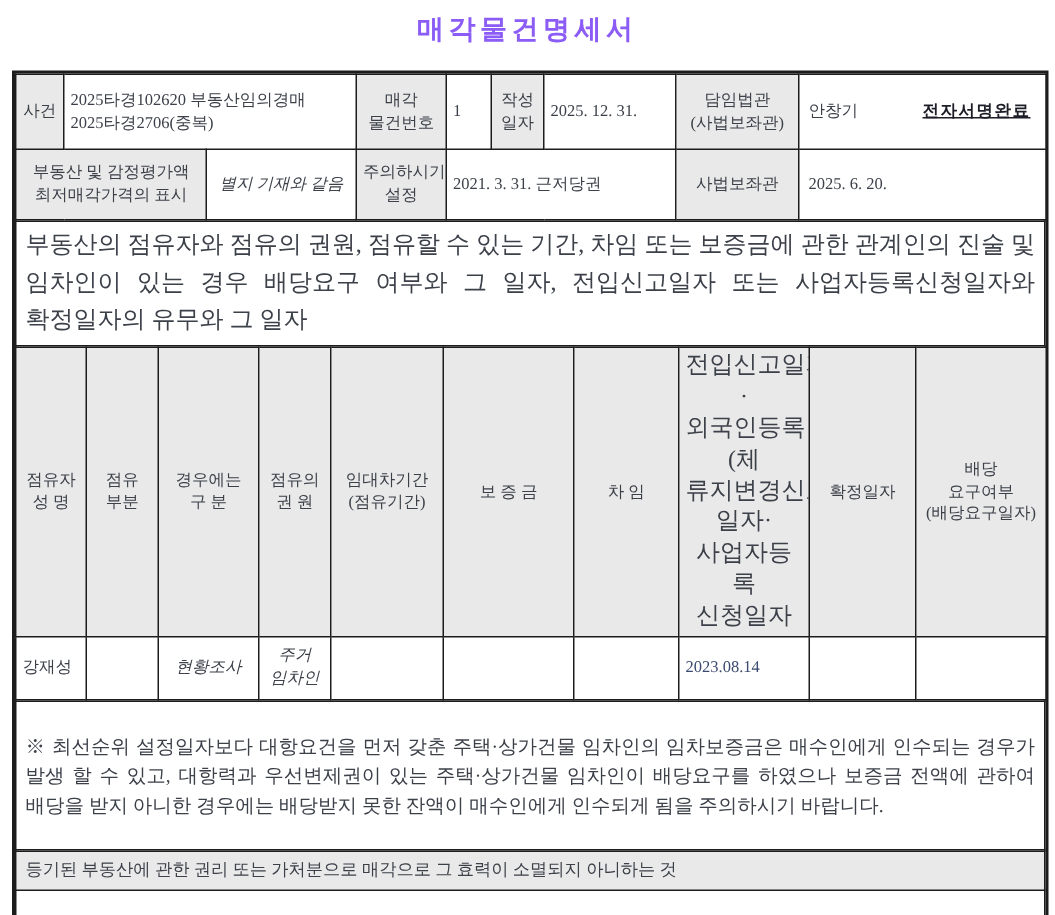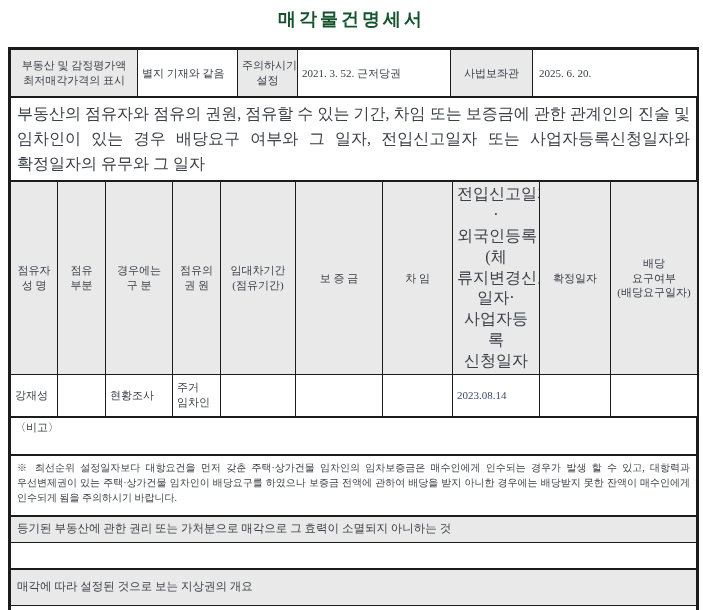--- a/index.html
+++ b/index.html
@@ -4,47 +4,47 @@
 <style>
   html,body { margin:0; padding:0; background:#ffffff; }
   .page {
     position:relative; width:703px; height:610px; background:#ffffff;
     font-family:"Liberation Serif","DejaVu Serif",serif;
     color:#3c4049; overflow:hidden;
   }
   .doc-title {
     padding-top:7px; text-align:center;
     font-family:"Liberation Sans","DejaVu Sans",sans-serif;
-    font-size:18px; font-weight:bold; letter-spacing:3px; color:#14532d;
+    font-size:18px; font-weight:bold; letter-spacing:3px; color:#8b5cf6;
   }
   .doc {
     position:absolute; left:8px; top:47px; width:687px;
     border:2px solid #1c1c1c;
   }
   table { border-collapse:collapse; width:100%; table-layout:fixed; }
   td {
     border:1px solid #1c1c1c; font-size:11px; line-height:1.35;
     padding:2px 4px; vertical-align:middle; overflow:hidden;
     word-break:keep-all;
   }
   .gray { background:#e9e9e9; text-align:center; }
-  .center { text-align:left; }
+  .center { text-align:center;font-style:italic; }
   .left { text-align:left; }
   .top { vertical-align:top; }
   .pre { white-space:pre-line; }
   .small { font-size:16px; line-height:1.3;margin-top:40px; }
   .date { color:#3a4a6e; text-align:left; }
   .sig-cell { padding:2px 10px 2px 6px; }
   .sig-wrap { display:flex; justify-content:space-between; align-items:center; }
   .sig {
     font-weight:bold; text-decoration:underline; color:#1d1d28;
     letter-spacing:1px;
   }
   .para { text-align:justify; padding:4px 6px; line-height:1.55; font-size:16px; }
-  .notice { text-align:justify; padding:4px 6px; line-height:1.5; font-size:10px; }
+  .notice { text-align:justify; padding:20px 6px; line-height:1.5; font-size:13px; }
   .sec-head { font-size:11.5px; padding:4px 6px; }
 </style>
 </head>
 <body>
 
 <div class="page">
 
   <div class="doc-title">매각물건명세서</div>
 
   <div class="doc">
@@ -55,27 +55,46 @@
           <col style="width:95px">
           <col style="width:100px">
         <col style="width:60px">
           <col style="width:30px">
           <col style="width:35px">
         <col style="width:88px">
           <col style="width:82px">
           <col style="width:165px">
       </colgroup>
       <tbody>
+          <tr style="height:50px">
+        <td class="gray">사건</td>
+        <td colspan="2" class="left pre">2025타경102620 부동산임의경매
+2025타경2706(중복)</td>
+        <td class="gray pre">매각
+물건번호</td>
+        <td class="left">1</td>
+        <td class="gray pre">작성
+일자</td>
+        <td class="left">2025. 12. 31.</td>
+        <td class="gray pre">담임법관
+(사법보좌관)</td>
+        <td class="sig-cell">
+          <div class="sig-wrap">
+            <span>안창기</span>
+            <span class="sig">전자서명완료</span>
+          </div>
+        </td>
+      </tr>
       <tr style="height:47px">
         <td colspan="2" class="gray pre">부동산 및 감정평가액
 최저매각가격의 표시</td>
         <td class="center">별지 기재와 같음</td>
         <td class="gray pre">주의하시기
 설정</td>
-        <td colspan="3" class="left">2021. 3. 52. 근저당권</td>
+        <td colspan="3" class="left">2021. 3. 31. 근저당권</td>
         <td class="gray">사법보좌관</td>
         <td class="left sig-cell">2025. 6. 20.</td>
       </tr>
     </tbody>
       </table>
 
     <table>
       <tbody>
           <tr style="height:44px">
         <td class="para top">부동산의 점유자와 점유의 권원, 점유할 수 있는 기간, 차임 또는 보증금에 관한 관계인의 진술 및 임차인이 있는 경우 배당요구 여부와 그 일자, 전입신고일자 또는 사업자등록신청일자와 확정일자의 유무와 그 일자</td>
@@ -129,27 +148,20 @@
         <td></td>
         <td></td>
         <td></td>
         <td class="date">2023.08.14</td>
         <td></td>
         <td></td>
       </tr>
     </tbody>
       </table>
 
-    <table>
-      <tbody>
-          <tr style="height:37px">
-        <td class="left top">〈비고〉</td>
-      </tr>
-    </tbody>
-      </table>
 
     <table>
       <tbody>
           <tr style="height:60px">
         <td class="notice top">※ 최선순위 설정일자보다 대항요건을 먼저 갖춘 주택·상가건물 임차인의 임차보증금은 매수인에게 인수되는 경우가 발생 할 수 있고, 대항력과 우선변제권이 있는 주택·상가건물 임차인이 배당요구를 하였으나 보증금 전액에 관하여 배당을 받지 아니한 경우에는 배당받지 못한 잔액이 매수인에게 인수되게 됨을 주의하시기 바랍니다.</td>
       </tr>
     </tbody>
       </table>
 
     <table>

